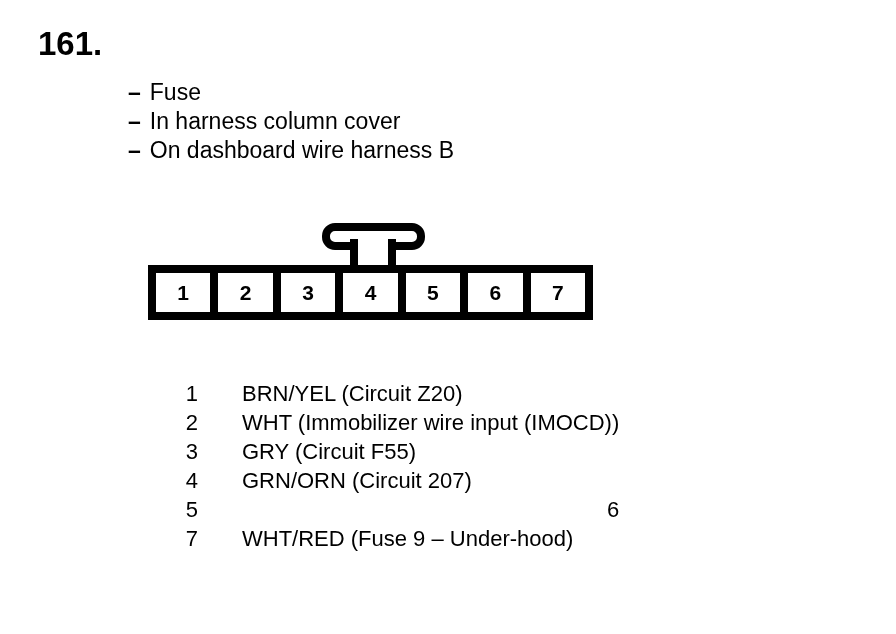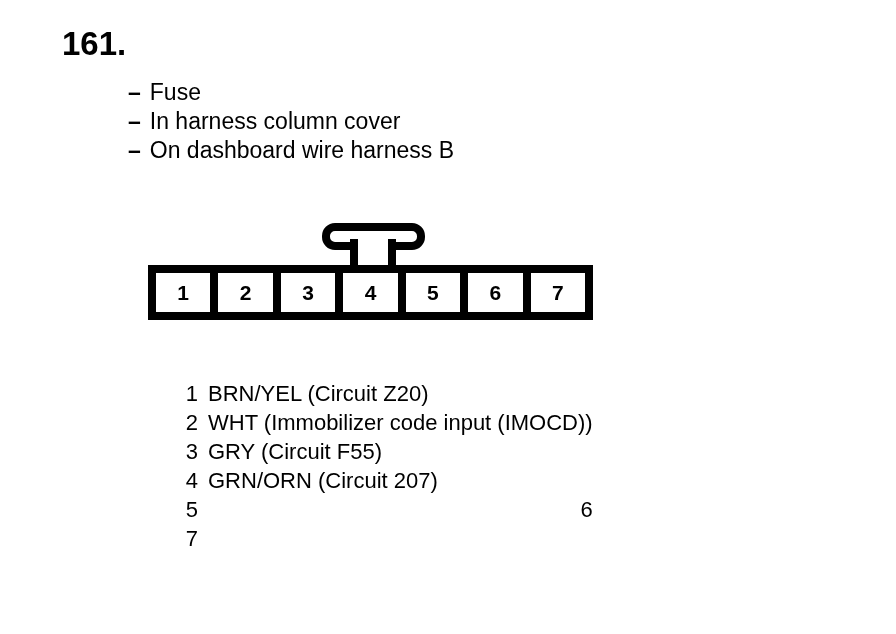--- a/index.html
+++ b/index.html
@@ -23,21 +23,20 @@
     top: 27px;
     display: flex;
     font-weight: bold;
     font-size: 33px;
     line-height: 1;
     white-space: nowrap;
   }
   .title-num {
     flex: none;
     width: 79px;
-    margin-left: 24px;
   }
 
   
   .notes {
     position: absolute;
     left: 128px;
     top: 78px;
     font-size: 23px;
     line-height: 29px;
   }
@@ -111,20 +110,21 @@
     line-height: 29px;
     display: grid;
     grid-template-columns: 13px auto;
     column-gap: 10px;
   }
   .pin-list .pin-num {
     text-align: right;
   }
   .pin-list .pin-desc {
     white-space: nowrap;
+    margin-left: 34px;
   }
 </style>
 </head>
 <body>
 
 <div class="title-row">
   <span class="title-num">161.</span>
 </div>
 
 <div class="notes">
@@ -153,21 +153,22 @@
     <div class="pin-cell">5</div>
     <div class="pin-cell">6</div>
     <div class="pin-cell">7</div>
   </div>
 </div>
 
 <div class="pin-list">
   <span class="pin-num">1</span>
   <span class="pin-desc">BRN/YEL (Circuit Z20)</span>
   <span class="pin-num">2</span>
-  <span class="pin-desc">WHT (Immobilizer code input (IMOCD))</span>
+  <span class="pin-desc">WHT (Immobilizer wire input (IMOCD))</span>
   <span class="pin-num">3</span>
   <span class="pin-desc">GRY (Circuit F55)</span>
   <span class="pin-num">4</span>
   <span class="pin-desc">GRN/ORN (Circuit 207)</span>
   <span class="pin-num">5</span>
   <span class="pin-num">6</span>
   <span class="pin-num">7</span>
+  <span class="pin-desc">WHT/RED (Fuse 9 – Under-hood)</span>
 </div>
 
 </body></html>

